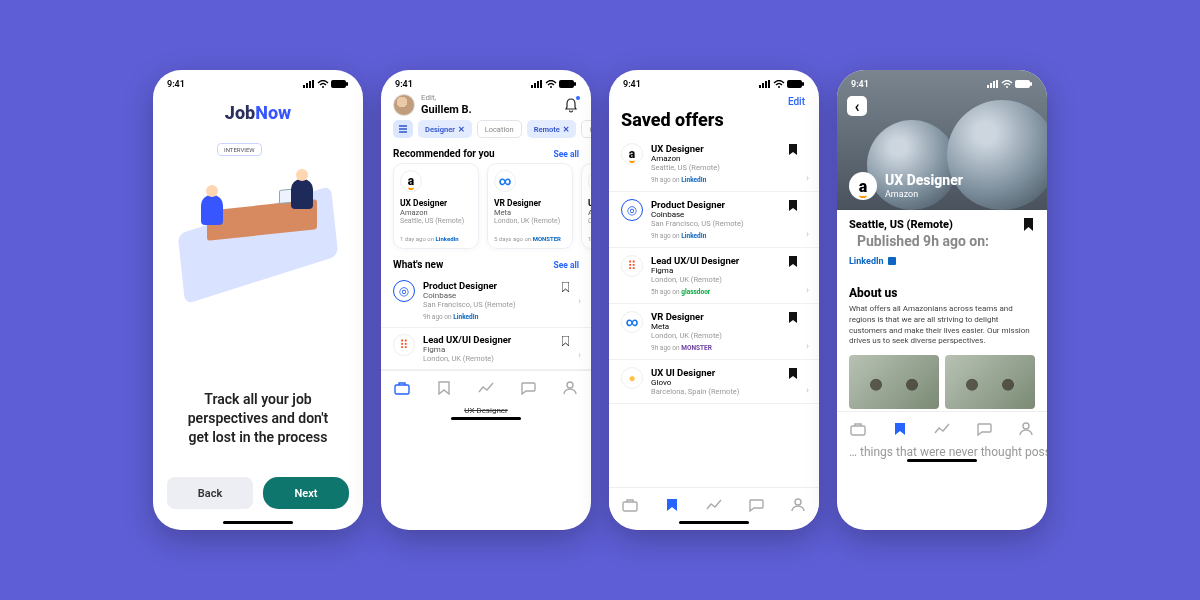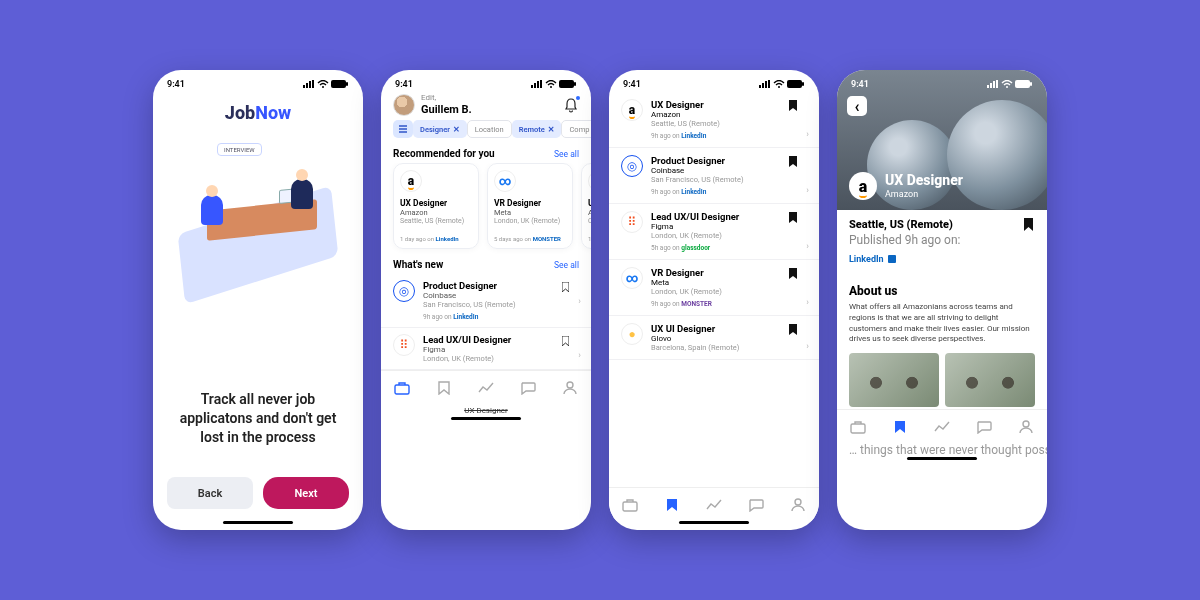--- a/index.html
+++ b/index.html
@@ -21,41 +21,41 @@
   .s1 .illus .pc { position:absolute; left:108px; top:48px; width:20px; height:14px; background:#eef2ff; border:1px solid #8aa; border-radius:2px; transform: skewY(-6deg);}
   .s1 .illus .person1 { position:absolute; left:30px; top:54px; width:22px; height:30px; background:#3756ff; border-radius: 10px 10px 4px 4px; }
   .s1 .illus .person1::before{content:"";position:absolute;top:-10px;left:5px;width:12px;height:12px;background:#ffd6b2;border-radius:50%;}
   .s1 .illus .person2 { position:absolute; left:120px; top:38px; width:22px; height:30px; background:#1e2a5a; border-radius:10px 10px 4px 4px; }
   .s1 .illus .person2::before{content:"";position:absolute;top:-10px;left:5px;width:12px;height:12px;background:#ffd6b2;border-radius:50%;}
   .s1 .illus .bubble { position:absolute; top:2px; left:46px; background:#fff; border:1px solid #c9d5ff; font-size:6px; padding:2px 6px; border-radius:4px; color:#556;}
   .s1 .tagline { text-align:center; font-size: 14px; font-weight:600; color:#222; padding: 0 26px; line-height:1.35; margin-top:auto; margin-bottom: 30px;}
   .s1 .btnrow { display:flex; gap:10px; padding: 0 14px 12px; }
   .s1 .btn { flex:1; height:32px; border-radius:8px; font-size:11px; font-weight:600; display:flex; align-items:center; justify-content:center; }
   .s1 .btn.back { background:#eceef3; color:#333; }
-  .s1 .btn.next { background:#be185d; color:#fff;border-radius:15px; }
+  .s1 .btn.next { background:#0f766e; color:#fff;border-radius:15px; }
   .homebar { width:70px; height:3px; background:#000; border-radius:2px; margin: 0 auto 6px; }
 
   
   .s2 { font-size: 9px; }
   .s2 .head { display:flex; align-items:center; gap:6px; padding: 2px 12px 4px; }
   .s2 .avatar { width:22px;height:22px;border-radius:50%;background:radial-gradient(circle at 40% 35%, #e9c9a8 30%, #c29d7c 31%);border:1px solid #ddd;}
   .s2 .hello { font-size:8px; color:#888; line-height:1.1;}
   .s2 .uname { font-size:11px; font-weight:700; }
   .s2 .bell { margin-left:auto; position:relative; width:16px;height:16px;}
   .s2 .bell .dot{position:absolute;right:-1px;top:-1px;width:4px;height:4px;background:#2f6bff;border-radius:50%;}
   .s2 .search { margin:2px 12px 6px; background:#f0f1f5; border-radius:7px; height:22px; display:flex; align-items:center; padding:0 8px; gap:5px; color:#888; font-size:8.5px;}
-  .s2 .chips { display:flex; padding:0 12px 6px; overflow:hidden;}
+  .s2 .chips { display:flex; gap:5px; padding:0 12px 6px; overflow:hidden;}
   .s2 .chip { height:18px; padding:0 7px; border-radius:5px; display:flex; align-items:center; gap:3px; font-size:7.5px; white-space:nowrap;}
   .s2 .chip.icon { background:#dbe6ff; color:#2f54c9; padding:0 5px;}
   .s2 .chip.active { background:#e3ebff; color:#2f54c9; font-weight:600;}
   .s2 .chip.plain { border:1px solid #e2e4ea; color:#888;}
   .s2 .x { font-size:8px; }
   .s2 .sectionhead { display:flex; justify-content:space-between; padding: 4px 12px 4px; align-items:baseline;}
   .s2 .sectionhead .t { font-weight:700; font-size:10px;}
-  .s2 .sectionhead .see { color:#2663ff; font-size:8.5px; font-weight:400;}
+  .s2 .sectionhead .see { color:#2663ff; font-size:8.5px; font-weight:700;}
   .s2 .cards { display:flex; gap:8px; padding:0 0 6px 12px; overflow:hidden;}
   .s2 .card { flex:0 0 86px; border:1px solid #eceef3; border-radius:10px; padding:6px; box-shadow:0 1px 6px rgba(0,0,0,.04);}
   .s2 .logo-sm { width:22px;height:22px;border-radius:50%;background:#fff;border:1px solid #eee;display:flex;align-items:center;justify-content:center;font-size:12px;}
   .s2 .card .tt{font-weight:700; font-size:8.5px; margin-top:6px;}
   .s2 .card .cc{font-size:7.5px; color:#555;}
   .s2 .card .loc{font-size:7px; color:#999; margin-bottom:10px;}
   .s2 .card .src{font-size:6px; color:#999;}
   .s2 .card .src .b{color:#0a66c2; font-weight:700;}
   .s2 .listitem { display:flex; gap:8px; padding:6px 12px; border-bottom:1px solid #f0f0f3; position:relative;}
   .s2 .listitem .col{flex:1;}
@@ -94,21 +94,21 @@
   .s4 .hero .sphere{position:absolute; border-radius:50%; background:radial-gradient(circle at 35% 30%, #cdd6df 10%, #7e909e 55%, #3b4752); }
   .s4 .hero .sphere.a{width:110px;height:110px; right:-10px; top:30px;}
   .s4 .hero .sphere.b{width:90px;height:90px; left:30px; top:50px;}
   .s4 .hero .titlewrap{position:absolute; left:12px; bottom:10px; display:flex; gap:8px; align-items:center;}
   .s4 .hero .logo-sm{width:28px;height:28px;border-radius:50%;background:#fff;display:flex;align-items:center;justify-content:center;}
   .s4 .hero .ttl{color:#fff; font-weight:800; font-size:14px; line-height:1.1;}
   .s4 .hero .sub{color:#fff; font-size:9px;}
   .s4 .body { padding: 8px 12px; position:relative;}
   .s4 .body .loc{font-weight:800; font-size:11px;}
   .s4 .body .bm{position:absolute; right:14px; top:8px; width:9px;height:13px;}
-  .s4 .body .pub{font-size:12px; color:#888; margin:2px 0 0;}
+  .s4 .body .pub{font-size:14px; color:#888; margin:2px 8px 0;font-weight:bold;}
   .s4 .body .link .b{color:#0a66c2; font-weight:700; font-size:9px;}
   .s4 .body .link .sq{display:inline-block;width:8px;height:8px;background:#0a66c2;border-radius:1px;vertical-align:-1px;}
   .s4 h2{font-size:12px; font-weight:800; padding:10px 12px 4px;}
   .s4 .para{font-size:8px; color:#444; padding:0 12px; line-height:1.35;}
   .s4 .photos{display:flex; gap:6px; padding:8px 12px 2px;}
   .s4 .photos .p{flex:1; height:54px; border-radius:4px; background:linear-gradient(135deg,#b8c2b4,#7a8a74); position:relative; overflow:hidden;}
   .s4 .photos .p::after{content:"";position:absolute;inset:0;background:
      radial-gradient(circle at 30% 55%, rgba(40,30,25,.6) 8%, transparent 9%),
      radial-gradient(circle at 70% 55%, rgba(40,30,25,.6) 8%, transparent 9%);}
   .s4 .cutoff{font-size:12px; color:#999; padding:0 12px; white-space:nowrap; overflow:hidden;}
@@ -154,21 +154,21 @@
     <span class="job">Job</span><span class="now">Now</span>
   </div>
   <div class="illus">
     <div class="bubble">INTERVIEW</div>
     <div class="plate"></div>
     <div class="desk"></div>
     <div class="pc"></div>
     <div class="person1"></div>
     <div class="person2"></div>
   </div>
-  <div class="tagline">Track all never job applicatons and don't get lost in the process</div>
+  <div class="tagline">Track all your job perspectives and don't get lost in the process</div>
   <div class="btnrow">
     <div class="btn back">Back</div>
     <div class="btn next">Next</div>
   </div>
   <div class="homebar"></div>
 </div>
 
 <div class="phone s2">
   <div class="status">
     <span>9:41</span>
@@ -347,20 +347,24 @@
           </svg>
         </span>
       <span class="batt">
           <svg width="18" height="8">
             <rect x="0" y="0" width="15" height="8" rx="2" fill="#000"></rect>
             <rect x="15" y="2" width="2" height="4" rx="1" fill="#000"></rect>
           </svg>
         </span>
     </span>
   </div>
+  <div class="topnav">
+      <span class="edit">Edit</span>
+    </div>
+  <h1>Saved offers</h1>
   <div class="list">
 
   <div class="item">
         <div class="logo-sm" style="">
           <span class="amazon-a">a</span>
         </div>
         <div class="col">
           <div class="tt">UX Designer</div>
           <div class="cc">Amazon</div>
           <div class="loc">Seattle, US (Remote)</div>

